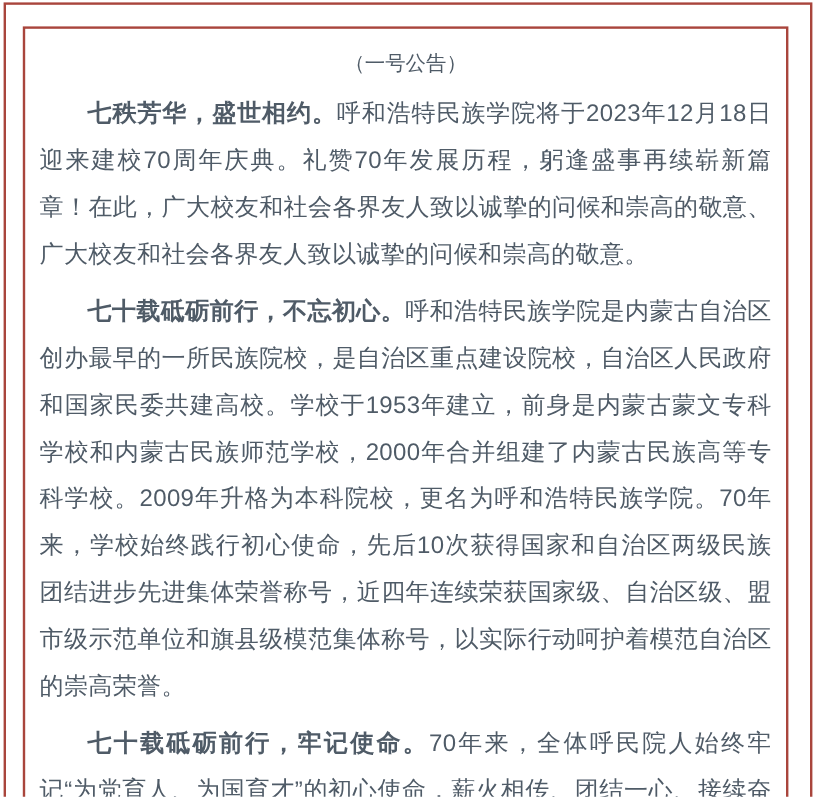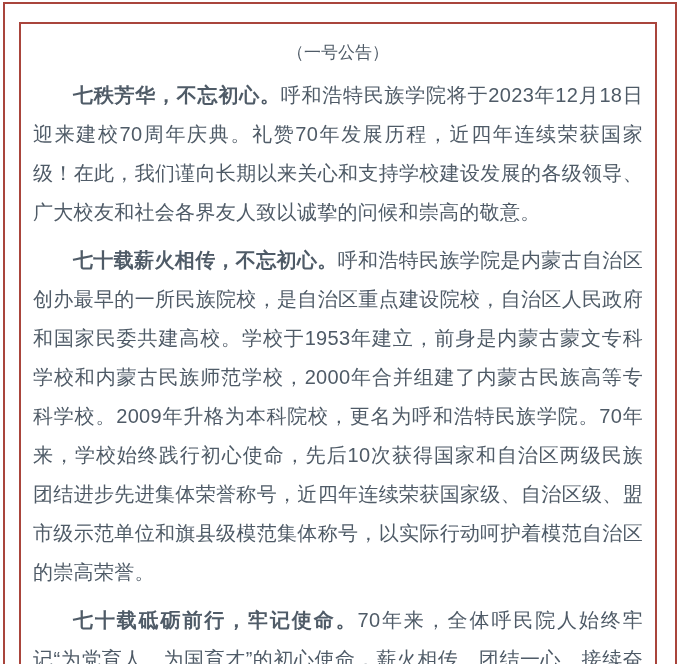--- a/index.html
+++ b/index.html
@@ -63,24 +63,24 @@
 </style>
 </head>
 <body>
 
 <div class="page">
   <div class="outer-frame"></div>
   <div class="inner-box">
     <div class="notice-title">（一号公告）</div>
 
     <p class="notice-paragraph">
-      <span class="paragraph-lead">七秩芳华，不忘初心。</span><span>呼和浩特民族学院将于2023年12月18日迎来建校70周年庆典。礼赞70年发展历程，近四年连续荣获国家级！在此，我们谨向长期以来关心和支持学校建设发展的各级领导、广大校友和社会各界友人致以诚挚的问候和崇高的敬意。</span>
+      <span class="paragraph-lead">七秩芳华，盛世相约。</span><span>呼和浩特民族学院将于2023年12月18日迎来建校70周年庆典。礼赞70年发展历程，躬逢盛事再续崭新篇章！在此，广大校友和社会各界友人致以诚挚的问候和崇高的敬意、广大校友和社会各界友人致以诚挚的问候和崇高的敬意。</span>
     </p>
 
     <p class="notice-paragraph">
-      <span class="paragraph-lead">七十载薪火相传，不忘初心。</span><span>呼和浩特民族学院是内蒙古自治区创办最早的一所民族院校，是自治区重点建设院校，自治区人民政府和国家民委共建高校。学校于1953年建立，前身是内蒙古蒙文专科学校和内蒙古民族师范学校，2000年合并组建了内蒙古民族高等专科学校。2009年升格为本科院校，更名为呼和浩特民族学院。70年来，学校始终践行初心使命，先后10次获得国家和自治区两级民族团结进步先进集体荣誉称号，近四年连续荣获国家级、自治区级、盟市级示范单位和旗县级模范集体称号，以实际行动呵护着模范自治区的崇高荣誉。</span>
+      <span class="paragraph-lead">七十载砥砺前行，不忘初心。</span><span>呼和浩特民族学院是内蒙古自治区创办最早的一所民族院校，是自治区重点建设院校，自治区人民政府和国家民委共建高校。学校于1953年建立，前身是内蒙古蒙文专科学校和内蒙古民族师范学校，2000年合并组建了内蒙古民族高等专科学校。2009年升格为本科院校，更名为呼和浩特民族学院。70年来，学校始终践行初心使命，先后10次获得国家和自治区两级民族团结进步先进集体荣誉称号，近四年连续荣获国家级、自治区级、盟市级示范单位和旗县级模范集体称号，以实际行动呵护着模范自治区的崇高荣誉。</span>
     </p>
 
     <p class="notice-paragraph">
       <span class="paragraph-lead">七十载砥砺前行，牢记使命。</span><span>70年来，全体呼民院人始终牢记“为党育人、为国育才”的初心使命，薪火相传、团结一心、接续奋斗，把民族团结进步教育作为学校发展最鲜艳的底色，努力使每一名同学成为铸牢中华民族共同体意识</span>
     </p>
   </div>
 </div>
 
 </body></html>

